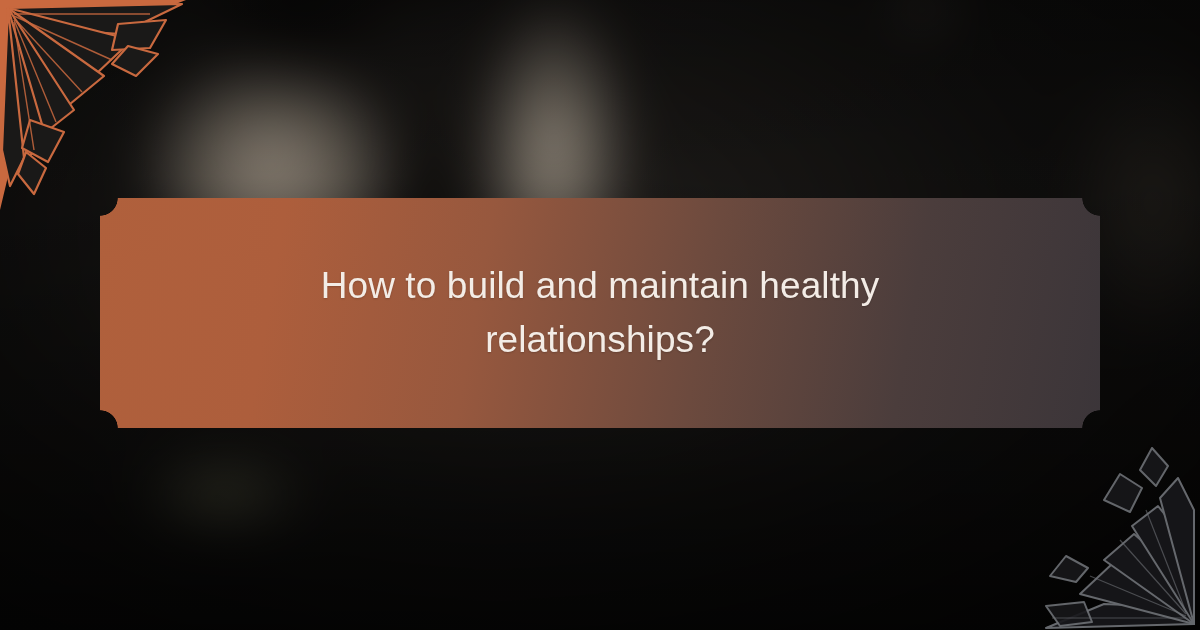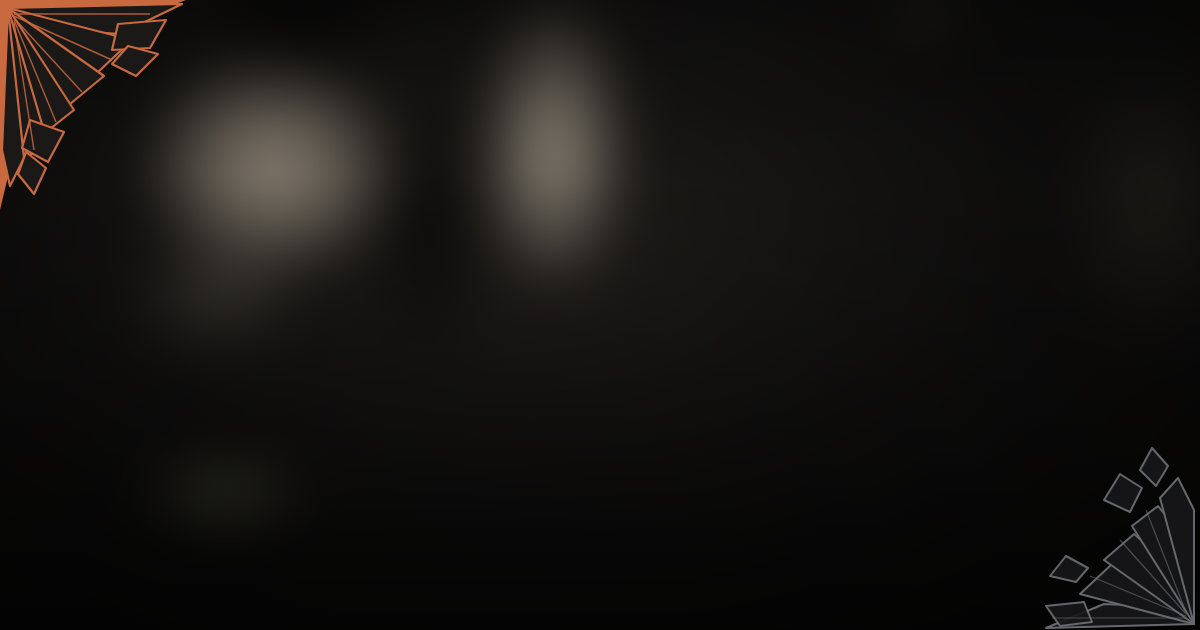--- a/index.html
+++ b/index.html
@@ -164,14 +164,17 @@
       </g>
       <g fill="none" stroke="#6e7176" stroke-width="1.2" opacity="0.6">
         <path d="M206,178 L72,178"></path>
         <path d="M206,176 L110,136"></path>
         <path d="M206,174 L140,100"></path>
         <path d="M206,172 L166,70"></path>
       </g>
     </svg>
   </div>
 
+  <div class="card">
+    <h1 class="card-title">How to build and maintain healthy relationships?</h1>
+  </div>
 
 </div>
 
 </body></html>

